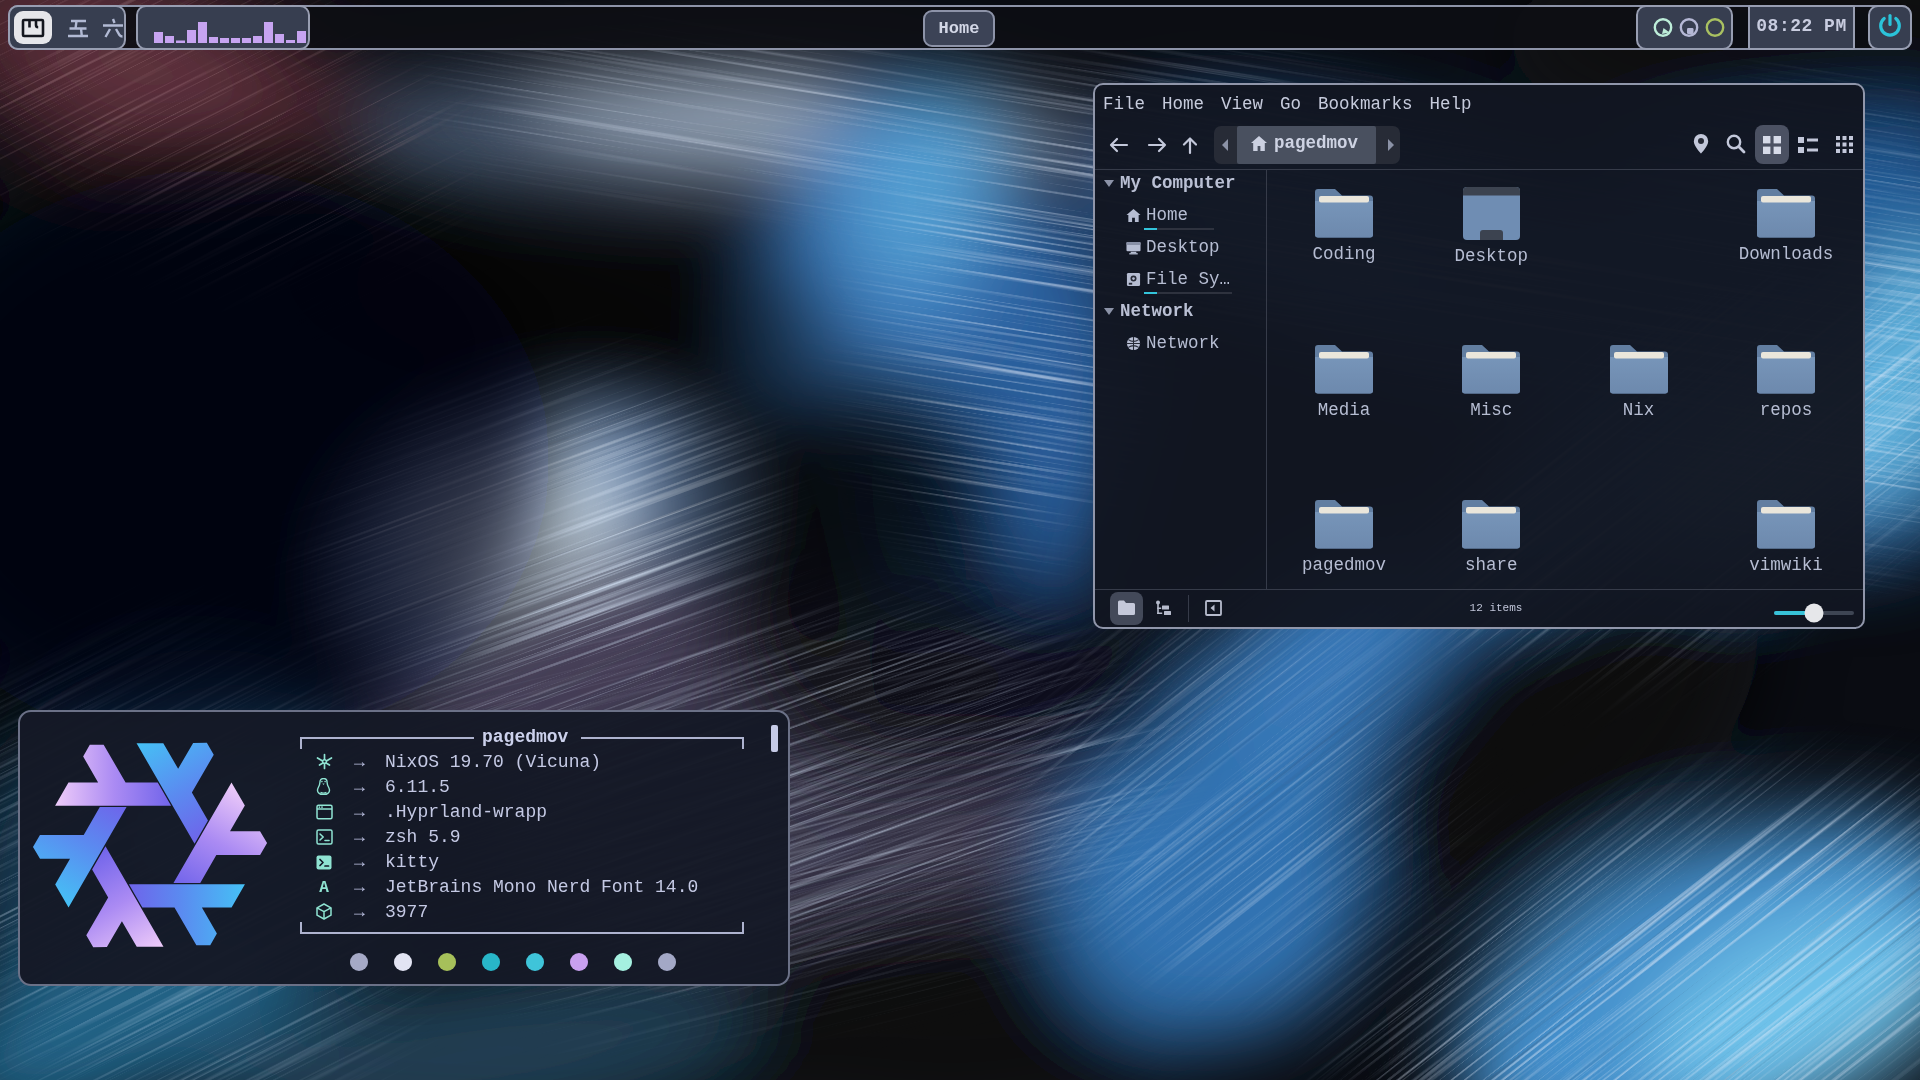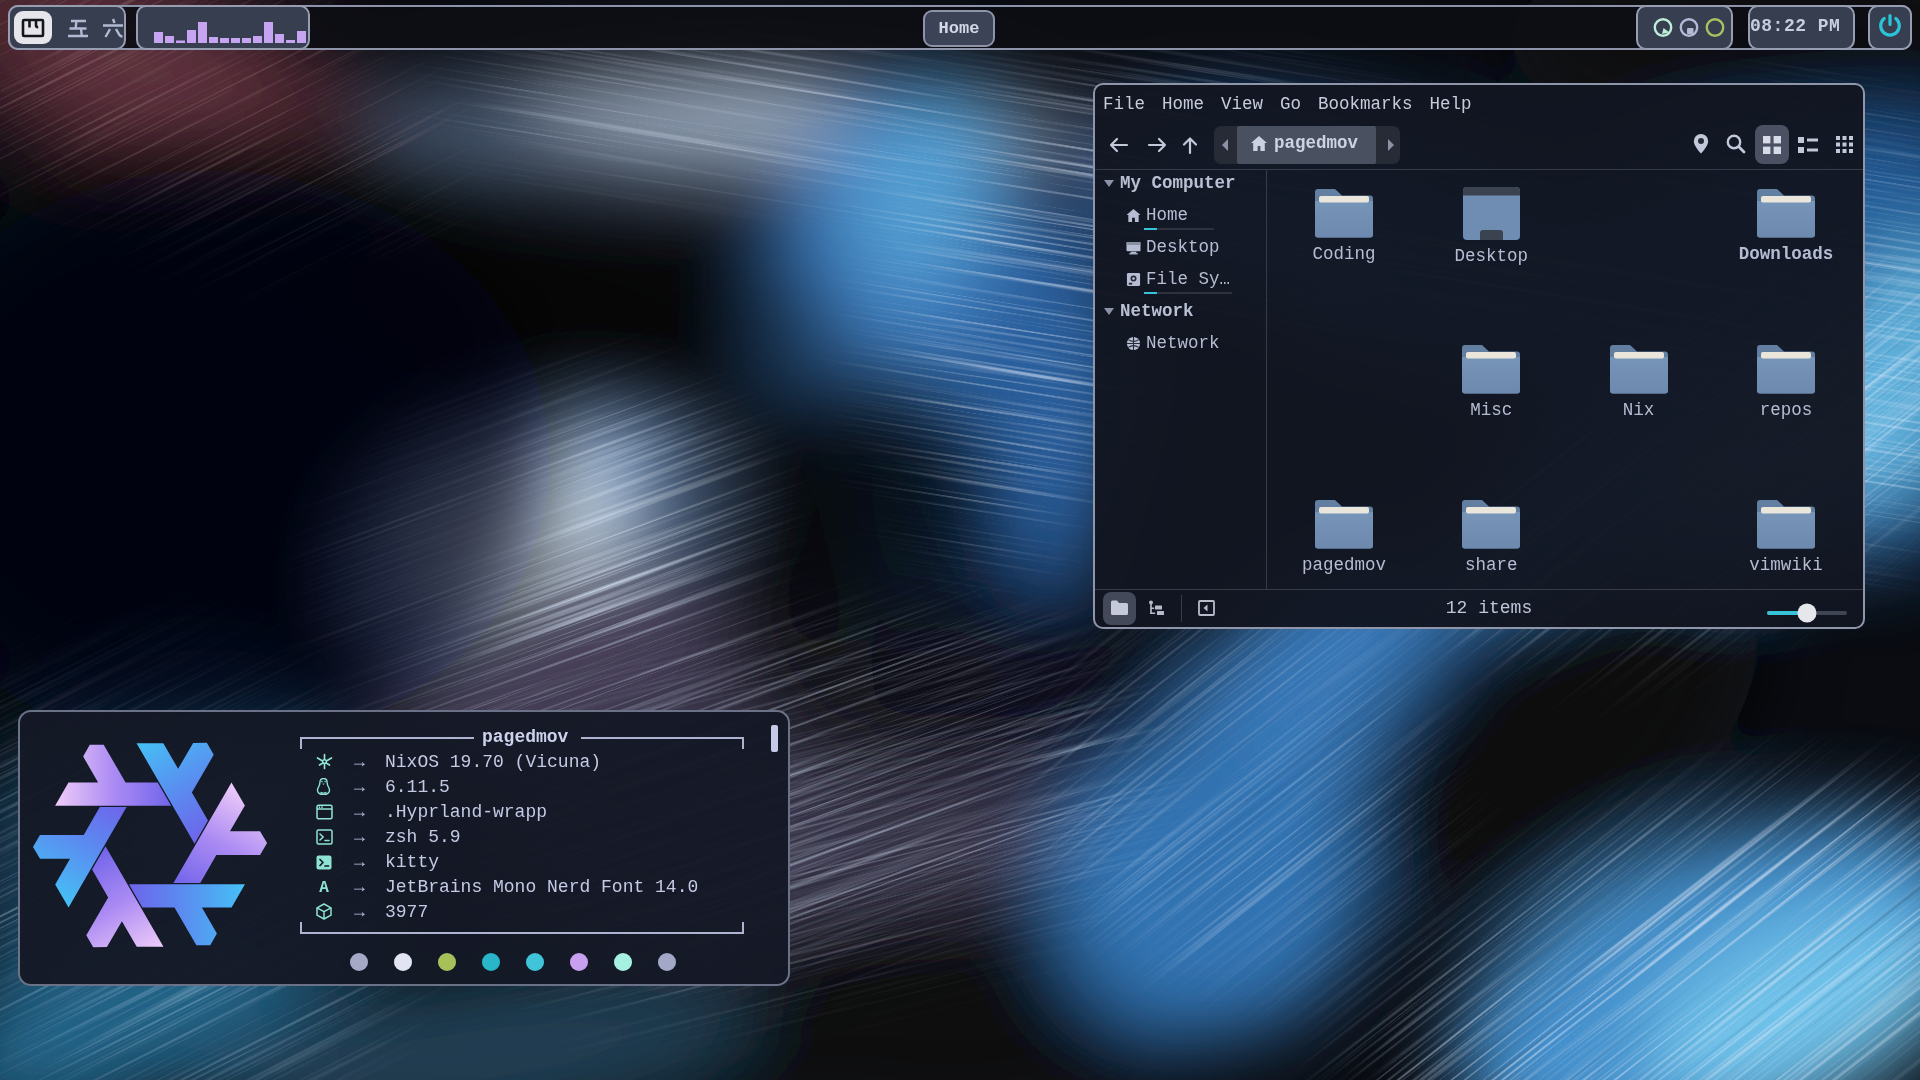--- a/index.html
+++ b/index.html
@@ -7,21 +7,21 @@
 #wall{position:absolute;left:0;top:0}
 
 #bar{position:absolute;left:8px;top:5px;width:1904px;height:45px;background:rgba(13,14,19,.93);border:2px solid #8d93a8;border-radius:10px}
 .mod{position:absolute;top:-2px;height:45px;background:#373e50;border:2px solid #989eb2;border-radius:10px}
 #ws{left:-2px;width:118px}
 #wspill{position:absolute;left:4px;top:4px;width:38px;height:33px;background:#e6e6ea;border-radius:9px}
 #viz{left:126px;width:174px}
 #viz svg{position:absolute;left:0;top:0}
 #homebtn{position:absolute;left:913px;top:3px;width:72px;height:37px;background:#3c4356;border:2px solid #8d93a8;border-radius:9px;color:#d3d7e6;font-size:17px;font-weight:bold;text-align:center;line-height:33px}
 #circles{left:1626px;width:97px}
-#clock{position:absolute;top:-2px;height:45px;background:#373e50;border:2px solid #989eb2;border-radius:10px;left:1738px;width:107px;color:#c9cde0;font-size:18px;font-weight:bold;text-align:left;line-height:39px;letter-spacing:.5px}
+#clock{position:absolute;top:-2px;height:45px;background:#373e50;border:2px solid #989eb2;border-radius:2px;left:1738px;width:107px;color:#c9cde0;font-size:18px;font-weight:bold;text-align:center;line-height:39px;letter-spacing:.5px}
 #power{left:1858px;width:44px}
 
 #fm{position:absolute;left:1093px;top:83px;width:772px;height:546px;background:rgba(18,22,33,.97);border:2px solid #9096aa;border-radius:10px;color:#c3c8da;font-size:17.5px}
 #fmmenu{position:absolute;left:8px;top:9px;letter-spacing:0;word-spacing:0;color:#c6cbdc}
 #fmmenu span{margin-right:17px}
 #fmtool{position:absolute;left:0;top:36px;width:768px;height:48px}
 #pathw{position:absolute;left:119px;top:5px;width:186px;height:38px;background:#272b36;border-radius:7px}
 #crumb{position:absolute;left:23px;top:0;width:139px;height:38px;background:#49505f;border-radius:2px;color:#ced3e3;font-weight:bold;font-size:17.5px}
 .tsep{position:absolute;background:#363b49}
 #fmside{position:absolute;left:0;top:84px;width:171px;height:420px;font-size:17.5px;color:#b6bdd2}
@@ -30,21 +30,21 @@
 .srow .txt{position:absolute;left:51px}
 .shead{font-weight:bold;color:#bac0d4}
 .shead .txt{position:absolute;left:25px}
 .shead .tri{position:absolute;left:9px;top:8px;width:0;height:0;border-left:5.5px solid transparent;border-right:5.5px solid transparent;border-top:7px solid #8c93a8}
 .uline{position:absolute;height:2px;background:#2e323e}
 .uline i{position:absolute;left:0;top:0;width:13px;height:2px;background:#33c4da}
 #fmgrid{position:absolute;left:171px;top:84px;width:599px;height:420px}
 .fitem{position:absolute;width:120px;text-align:center;color:#b6bdd2;font-size:17.5px}
 .fitem svg{display:block;margin:0 auto}
 .fitem .lbl{display:block;margin-top:6px}
-#fmstatus{position:absolute;left:0;top:504px;width:768px;height:38px;color:#c0c5d8;font-size:18px}
+#fmstatus{position:absolute;left:7px;top:504px;width:768px;height:38px;color:#c0c5d8;font-size:11px}
 .sbtn{position:absolute;top:3px;width:33px;height:33px;border-radius:8px}
 .sbtn.on{background:#434959}
 #fmcount{position:absolute;left:10px;width:768px;text-align:center;line-height:38px}
 
 #term{position:absolute;left:18px;top:710px;width:772px;height:276px;background:rgba(21,25,38,.97);border:2px solid #6b7187;border-radius:13px;color:#c4c9e4;font-size:18px}
 #nixlogo{position:absolute;left:12px;top:26px}
 .fl{position:absolute;height:25px;line-height:25px;white-space:pre}
 .fico{color:#8fe3d2}
 .farr{color:#b9bede}
 .boxline{position:absolute;background:#aeb3cf}
@@ -395,33 +395,47 @@
         <span class="lbl">Coding</span>
       </div>
       <div class="fitem" style="left: 165.3px; top: 18px;">
         <svg width="57" height="53" viewBox="0 0 57 53">
           <path d="M0 4 a4 4 0 0 1 4 -4 h49 a4 4 0 0 1 4 4 v45 a4 4 0 0 1 -4 4 H4 a4 4 0 0 1 -4 -4 Z" fill="#6f8db3"></path>
           <path d="M0 4 a4 4 0 0 1 4 -4 h49 a4 4 0 0 1 4 4 v4.5 H0 Z" fill="#3c4350"></path>
           <path d="M17 46 a3 3 0 0 1 3 -3 h17 a3 3 0 0 1 3 3 v7 h-23 Z" fill="#3c4350"></path>
         </svg>
         <span class="lbl">Desktop</span>
       </div>
-      <div class="fitem" style="left: 459.9px; top: 18px; font-weight: bold;">
+      <div class="fitem" style="left: 459.9px; top: 18px;">
         <svg width="58" height="51" viewBox="0 0 58 51">
           <defs>
             <linearGradient id="fb" x1="0" y1="0" x2="0" y2="1">
               <stop offset="0" stop-color="#7795b9"></stop>
               <stop offset="1" stop-color="#6d89ad"></stop>
             </linearGradient>
           </defs>
           <path d="M0 5 a3 3 0 0 1 3 -3 h17 l7 6.5 h28 a3 3 0 0 1 3 3 v36 a3 3 0 0 1 -3 3 h-52 a3 3 0 0 1 -3 -3 Z" fill="#627ea1"></path>
           <path d="M0 14 h58 v33.5 a3 3 0 0 1 -3 3 h-52 a3 3 0 0 1 -3 -3 Z" fill="url(#fb)"></path>
           <rect x="4" y="9" width="50" height="6.5" rx="2" fill="#eae6db"></rect>
         </svg>
         <span class="lbl">Downloads</span>
+      </div>
+      <div class="fitem" style="left: 18px; top: 173.5px;">
+        <svg width="58" height="51" viewBox="0 0 58 51">
+          <defs>
+            <linearGradient id="fb" x1="0" y1="0" x2="0" y2="1">
+              <stop offset="0" stop-color="#7795b9"></stop>
+              <stop offset="1" stop-color="#6d89ad"></stop>
+            </linearGradient>
+          </defs>
+          <path d="M0 5 a3 3 0 0 1 3 -3 h17 l7 6.5 h28 a3 3 0 0 1 3 3 v36 a3 3 0 0 1 -3 3 h-52 a3 3 0 0 1 -3 -3 Z" fill="#627ea1"></path>
+          <path d="M0 14 h58 v33.5 a3 3 0 0 1 -3 3 h-52 a3 3 0 0 1 -3 -3 Z" fill="url(#fb)"></path>
+          <rect x="4" y="9" width="50" height="6.5" rx="2" fill="#eae6db"></rect>
+        </svg>
+        <span class="lbl">Media</span>
       </div>
       <div class="fitem" style="left: 165.3px; top: 173.5px;">
         <svg width="58" height="51" viewBox="0 0 58 51">
           <defs>
             <linearGradient id="fb" x1="0" y1="0" x2="0" y2="1">
               <stop offset="0" stop-color="#7795b9"></stop>
               <stop offset="1" stop-color="#6d89ad"></stop>
             </linearGradient>
           </defs>
           <path d="M0 5 a3 3 0 0 1 3 -3 h17 l7 6.5 h28 a3 3 0 0 1 3 3 v36 a3 3 0 0 1 -3 3 h-52 a3 3 0 0 1 -3 -3 Z" fill="#627ea1"></path>

